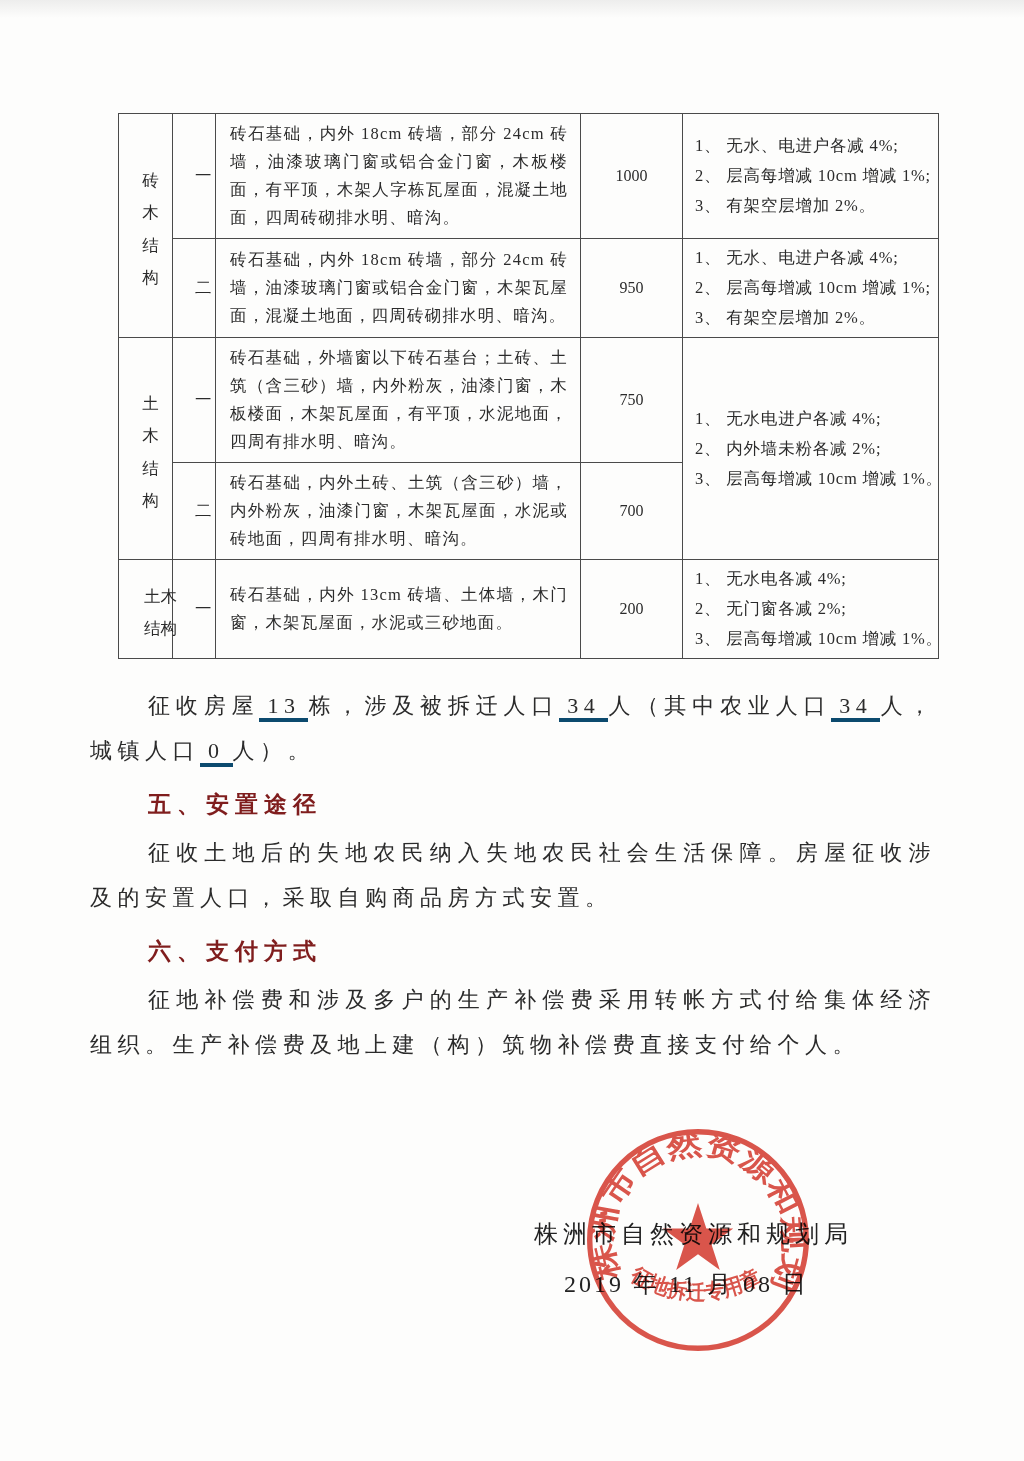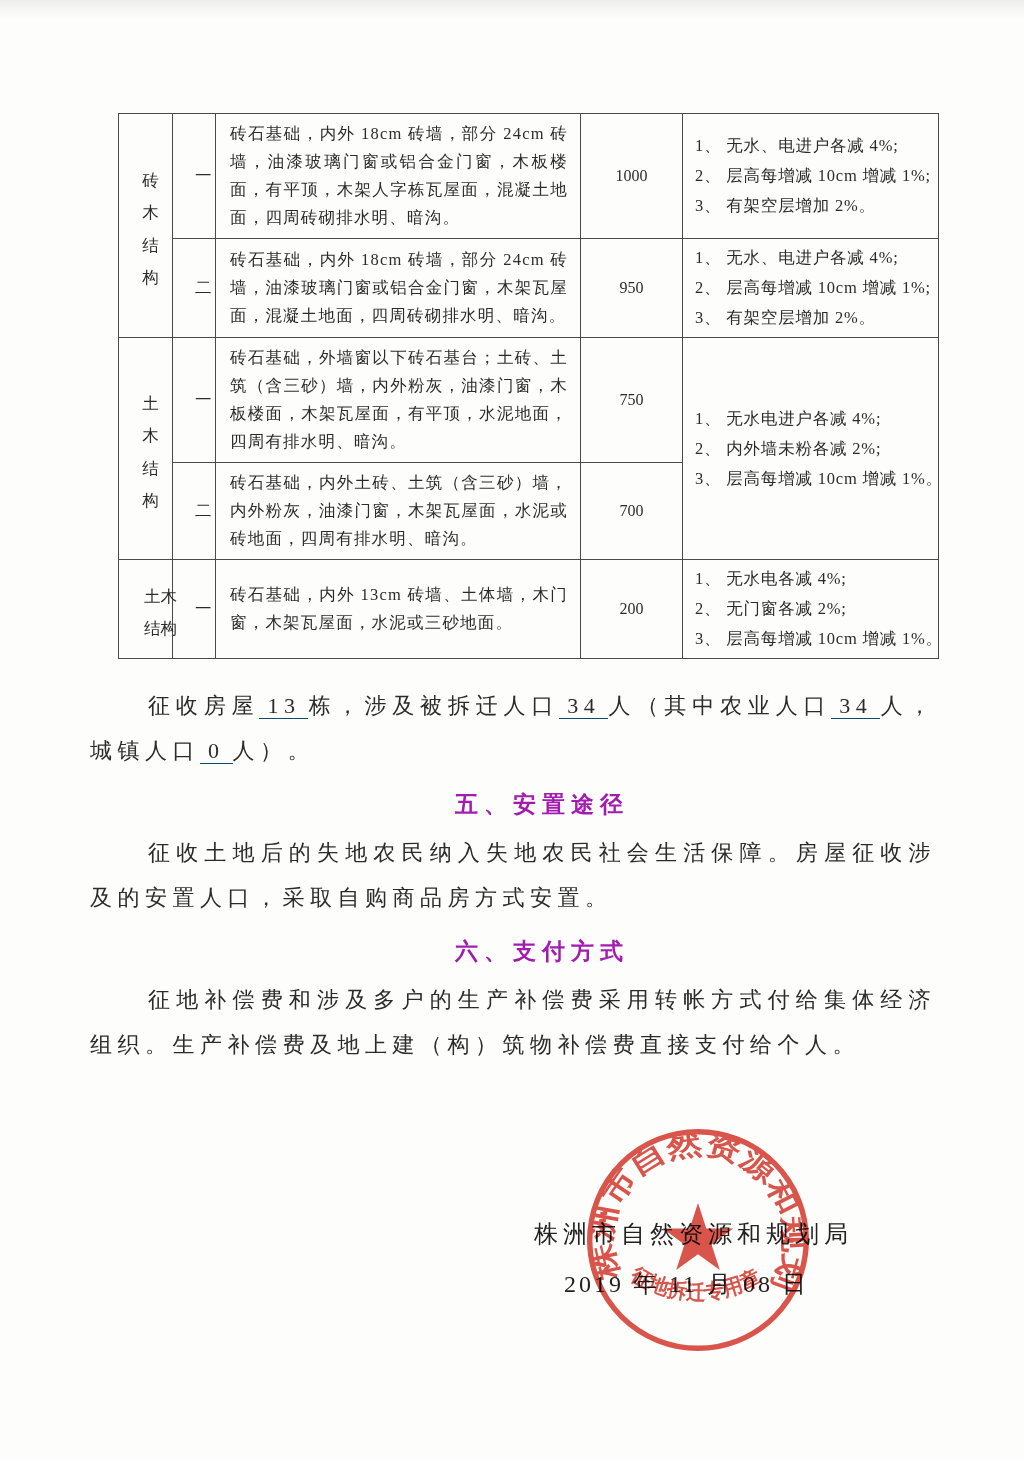--- a/index.html
+++ b/index.html
@@ -68,30 +68,29 @@
     margin: 0;
     font-size: 22px;
     letter-spacing: 5.5px;
     line-height: 45px;
     text-align: justify;
     text-indent: 58px;
   }
   p.intro { margin-top: 24px; }
   .u {
     font-family: "Liberation Serif", serif;
-    border-bottom: 1px solid #0c4a6e;
+    border-bottom: 4px solid #0c4a6e;
     padding: 0 8px;
   }
   h3.sec {
     margin: 16px 0 10px 58px;
     font-size: 23px;
     font-weight: bold;
     letter-spacing: 6px;
-    color: #a21caf;
-    text-align: center;
+    color: #7f1d1d;
   }
   p.mt { margin-top: 12px; }
 
   
   .sig-org {
     position: absolute; left: 534px; top: 1218px;
     font-size: 24px; letter-spacing: 5px; color: #222;
   }
   .sig-date {
     position: absolute; left: 564px; top: 1268px;

